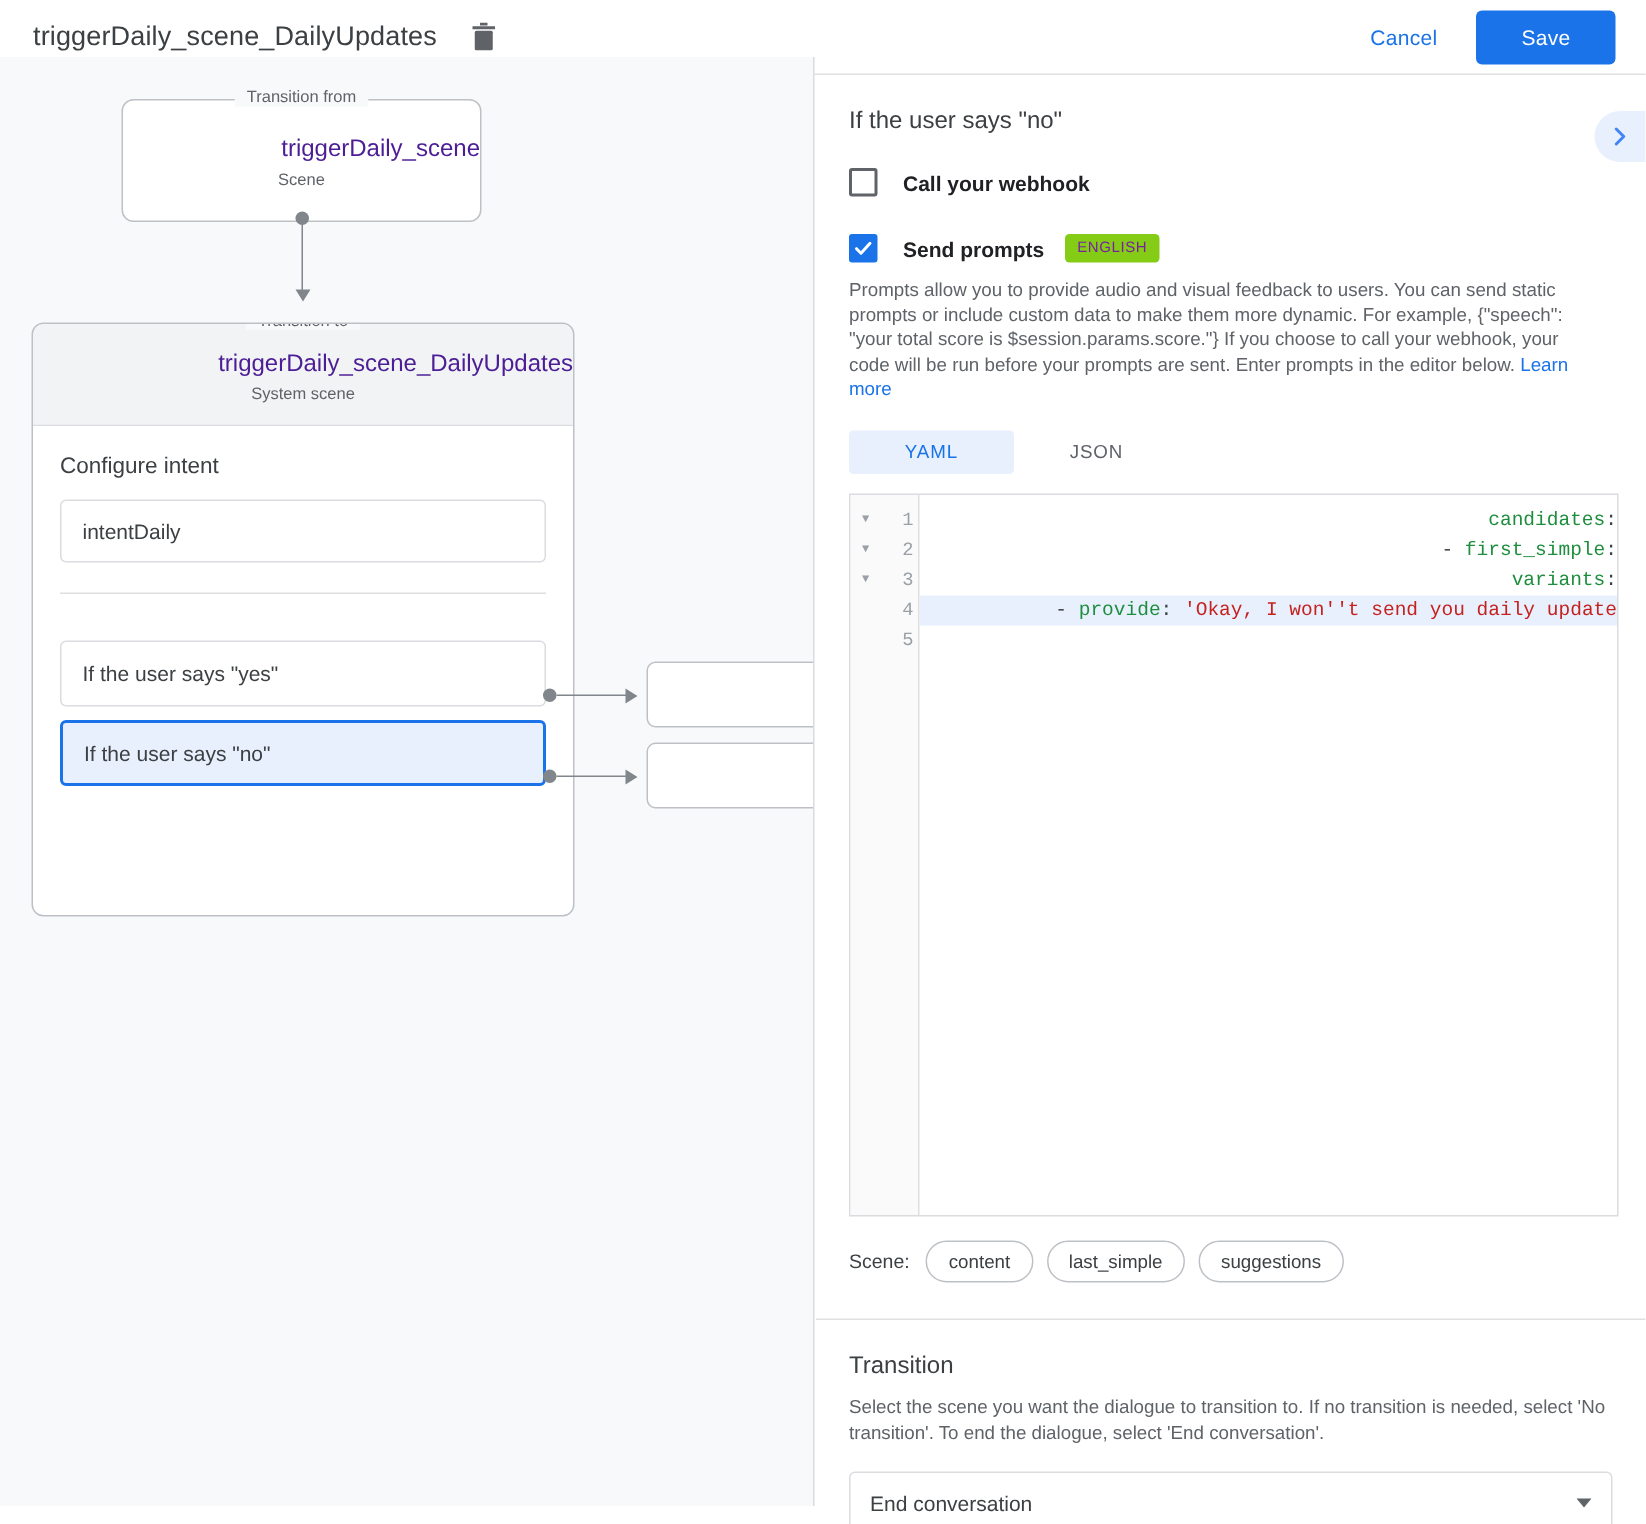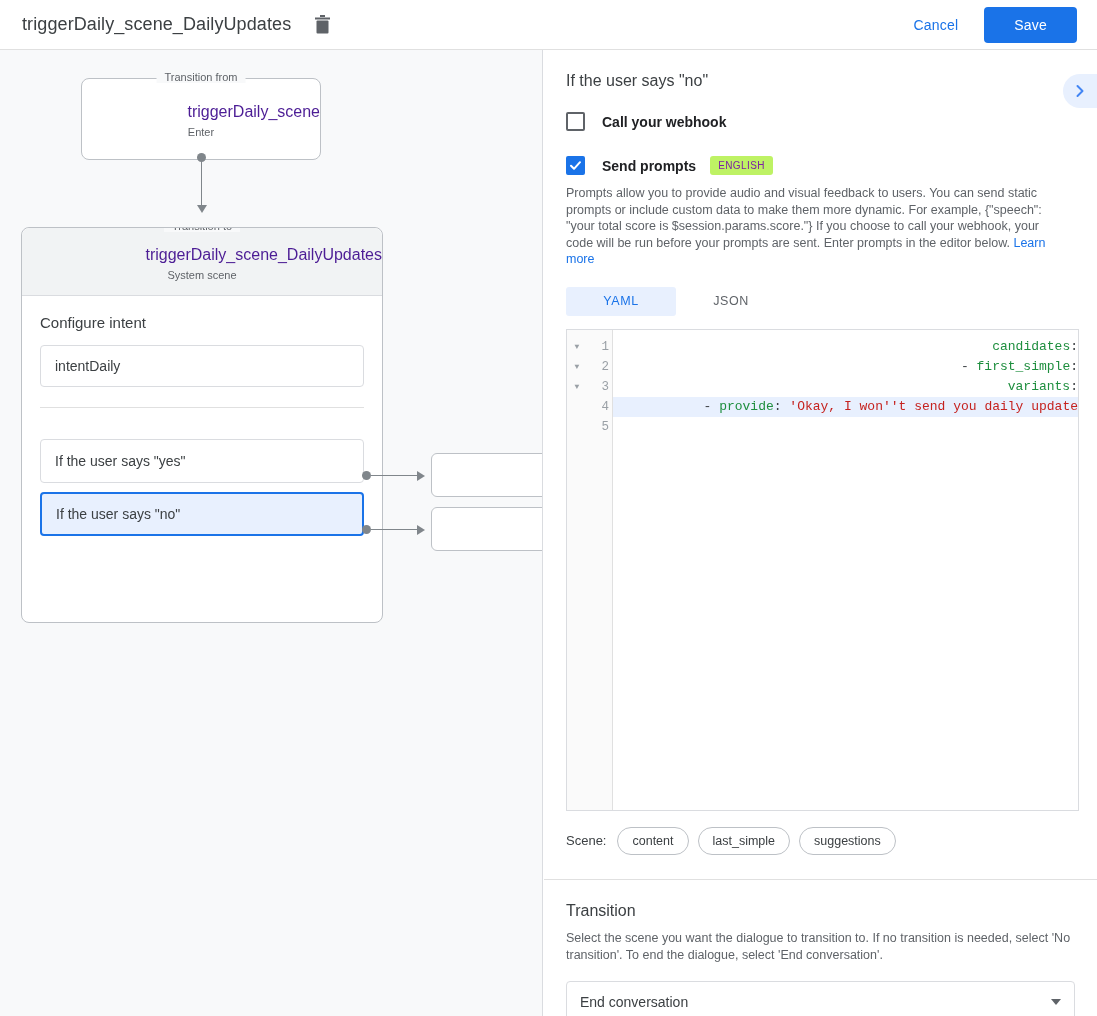--- a/index.html
+++ b/index.html
@@ -34,21 +34,21 @@
   }
   .save-btn {
     margin-left: 10px; margin-right: 20px;
     background: #1a73e8; color: #fff; font-size: 14px; font-weight: 500;
     padding: 10px 30px; border-radius: 4px; border: none; cursor: pointer;
     letter-spacing: .2px;
   }
 
   
   .canvas {
-    position: absolute; left: 0; top: 50px; width: 543px; height: 966px;
+    position: absolute; left: 0; top: 38px; width: 543px; height: 966px;
     background: #f8f9fa;
     border-right: 1px solid #dadce0;
     overflow: hidden;
   }
 
   .fieldset-box {
     position: absolute;
     border: 1px solid #bdc1c6;
     border-radius: 8px;
     background: #ffffff;
@@ -155,21 +155,21 @@
     width: 19px; height: 19px; border-radius: 2px;
     border: 2px solid #5f6368; background: #fff;
     cursor: pointer; flex: none;
   }
   .cbox.checked {
     background: #1a73e8; border-color: #1a73e8;
     display: flex; align-items: center; justify-content: center;
   }
   .check-label { margin-left: 17px; font-size: 14px; font-weight: bold; color: #202124; }
   .lang-badge {
-    margin-left: 14px; background: #bef264; color: #7b1fa2;
+    margin-left: 14px; background: #84cc16; color: #7b1fa2;
     font-size: 10px; letter-spacing: .4px; padding: 4px 8px; border-radius: 3px;
   }
   .desc-text {
     padding: 10px 22px 0 22px; width: 530px;
     font-size: 12.5px; line-height: 16.5px; color: #5f6368;
   }
   .link { color: #1a73e8; cursor: pointer; }
 
   
   .tabs { display: flex; margin: 19px 0 0 22px; }
@@ -260,21 +260,21 @@
   <div class="topbar-spacer"></div>
   <button class="cancel-btn">Cancel</button>
   <button class="save-btn">Save</button>
 </div>
 
 <div class="canvas">
 
   <div class="fieldset-box" id="node-from">
     <div class="fieldset-legend">Transition from</div>
     <div class="node-title">triggerDaily_scene</div>
-    <div class="node-sub">Enter</div>
+    <div class="node-sub">Scene</div>
   </div>
 
   <div class="connector-dot" style="left:197px; top:103px;"></div>
   <div class="connector-line" style="left:201px; top:108px; height:48px;"></div>
   <div class="connector-arrowhead" style="left:197px; top:155px;"></div>
 
   <div class="fieldset-box" id="node-to">
     <div class="fieldset-legend">Transition to</div>
     <div class="node-to-header">
       <div class="node-title">triggerDaily_scene_DailyUpdates</div>

